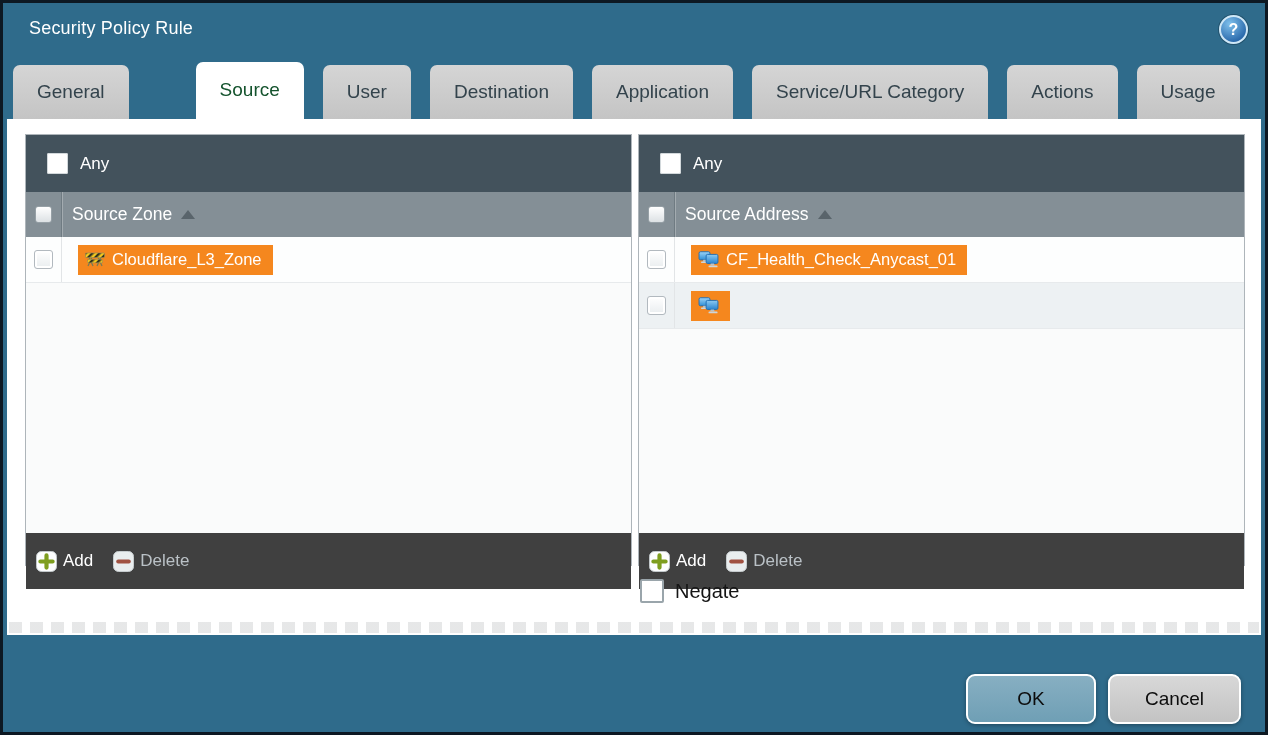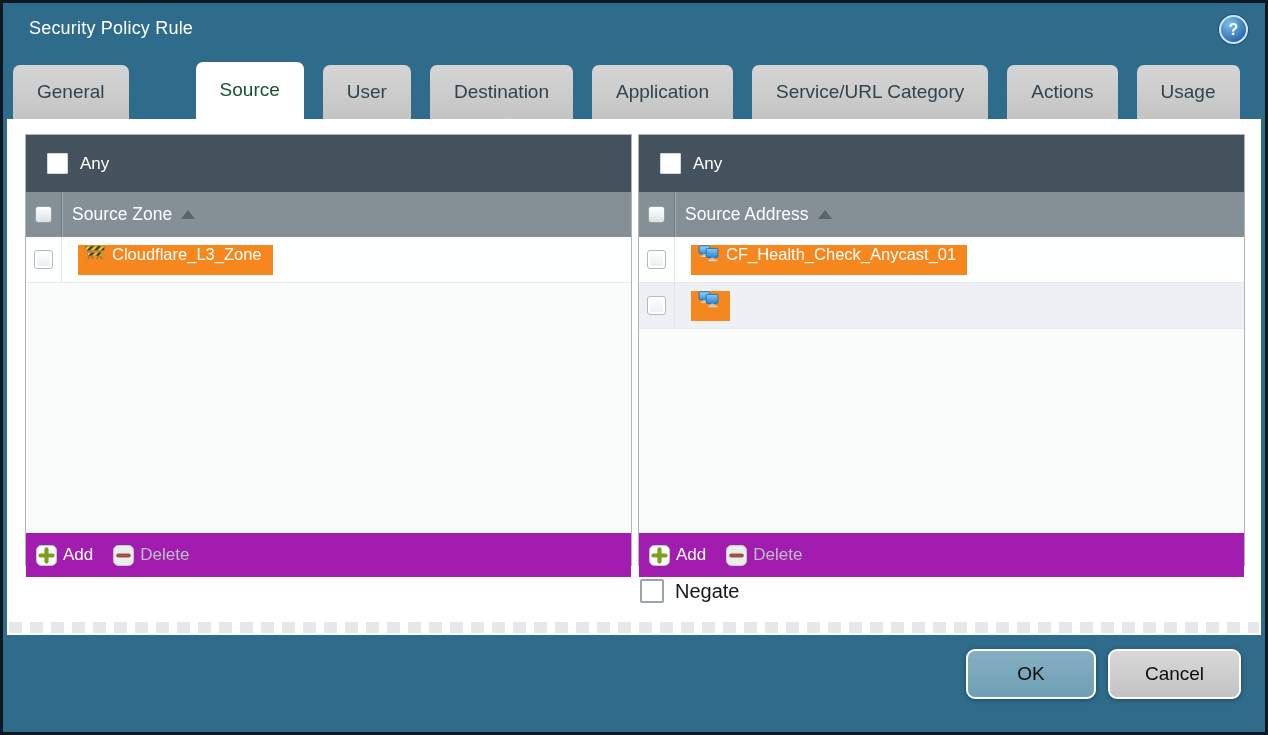--- a/index.html
+++ b/index.html
@@ -59,25 +59,25 @@
   .col-label{color:#fff;font-size:17.5px;margin-left:10px;}
   .sort-asc{
     width:0;height:0;margin-left:9px;
     border-left:7px solid transparent;border-right:7px solid transparent;border-bottom:9px solid #59646b;
   }
   .list{height:296px;background:#fafbfb;overflow:hidden;}
   .row{height:45px;display:flex;align-items:center;border-bottom:1px solid #e7eaec;background:#fdfefe;}
   .row.alt{background:#edf1f3;}
   .row .cb-col{border-right:1px solid #e2e5e7;}
   .chip{
-    margin-left:16px;height:30px;display:flex;align-items:flex-start;gap:7px;
+    margin-left:16px;height:30px;display:flex;align-items:center;gap:7px;
     background:#f5871e;color:#fff;font-size:16.5px;padding:0 11px 0 7px;cursor:pointer;
   }
   .panel-footer{
-    height:44px;background:#a21caf;display:flex;align-items:center;padding-left:10px;
+    height:56px;background:#404040;display:flex;align-items:center;padding-left:10px;
   }
   .tool{display:flex;align-items:center;gap:6px;cursor:pointer;}
   .tool .lbl{color:#fff;font-size:17px;}
   .tool.disabled{cursor:default;}
   .tool.disabled .lbl{color:#bac1c6;}
   .tool + .tool{margin-left:20px;}
   
   .cb{box-sizing:border-box;cursor:pointer;}
   .cb.any{
     width:21px;height:21px;background:#fff;border-radius:2px;
@@ -93,21 +93,21 @@
     box-shadow:inset 0 0 0 2px #fff;
   }
   .negate-row{
     position:absolute;left:633px;top:460px;display:flex;align-items:center;gap:11px;
   }
   .cb.negate{
     width:24px;height:24px;border:2px solid #9aa5ab;border-radius:2px;background:#fff;
   }
   .negate-label{font-size:20px;color:#151515;}
   
-  .btn-row{position:absolute;top:646px;right:24px;display:flex;gap:12px;}
+  .btn-row{position:absolute;top:671px;right:24px;display:flex;gap:12px;}
   .btn{
     height:50px;border:2px solid #fff;border-radius:9px;box-sizing:border-box;
     font-size:19px;color:#0c0c0c;display:flex;align-items:center;justify-content:center;
     box-shadow:0 1px 4px rgba(0,0,0,.35);cursor:pointer;
   }
   .btn.ok{width:130px;background:linear-gradient(#87afc2,#6f9fb5);}
   .btn.cancel{width:133px;background:linear-gradient(#d8d8d8,#c3c3c3);border-radius:9px;}
   .icon{display:inline-flex;flex:0 0 auto;}
   .hidden-defs{position:absolute;width:0;height:0;overflow:hidden;}
 </style>

